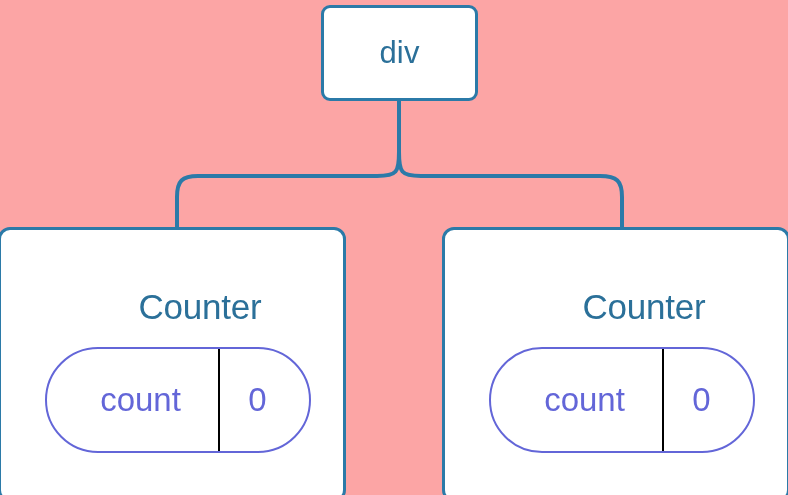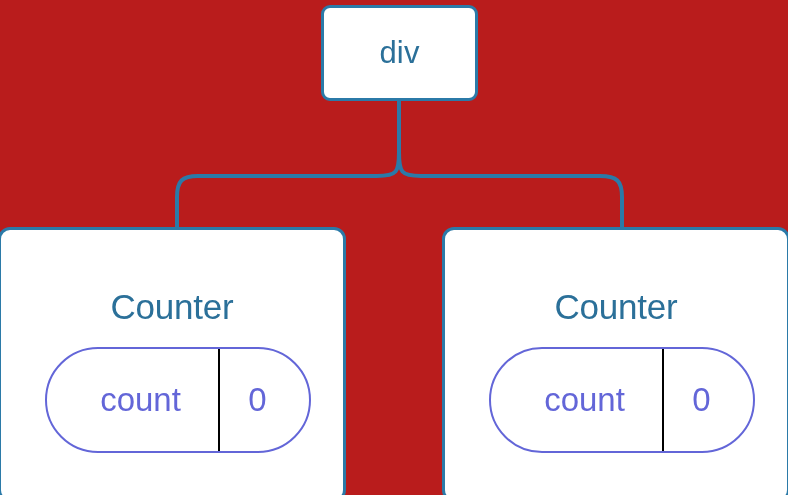--- a/index.html
+++ b/index.html
@@ -11,21 +11,21 @@
     height: 495px;
     overflow: hidden;
     font-family: "Liberation Sans", sans-serif;
     background: #4d6b74;
   }
 
   #stage {
     position: relative;
     width: 788px;
     height: 495px;
-    background: #b91c1c;
+    background: #fca5a5;
   }
 
   
   #connectors {
     position: absolute;
     left: 0;
     top: 0;
     width: 788px;
     height: 495px;
     z-index: 1;
@@ -77,20 +77,21 @@
   .component-title {
     position: absolute;
     top: 57px;
     left: 0;
     width: 100%;
     text-align: center;
     color: #2b7099;
     font-size: 35px;
     font-weight: 400;
     letter-spacing: -0.2px;
+    padding-left: 28px;
   }
 
   
   .state-pill {
     position: absolute;
     top: 117px;
     left: 44px;
     width: 266px;
     height: 106px;
     border: 2px solid #6366d8;

